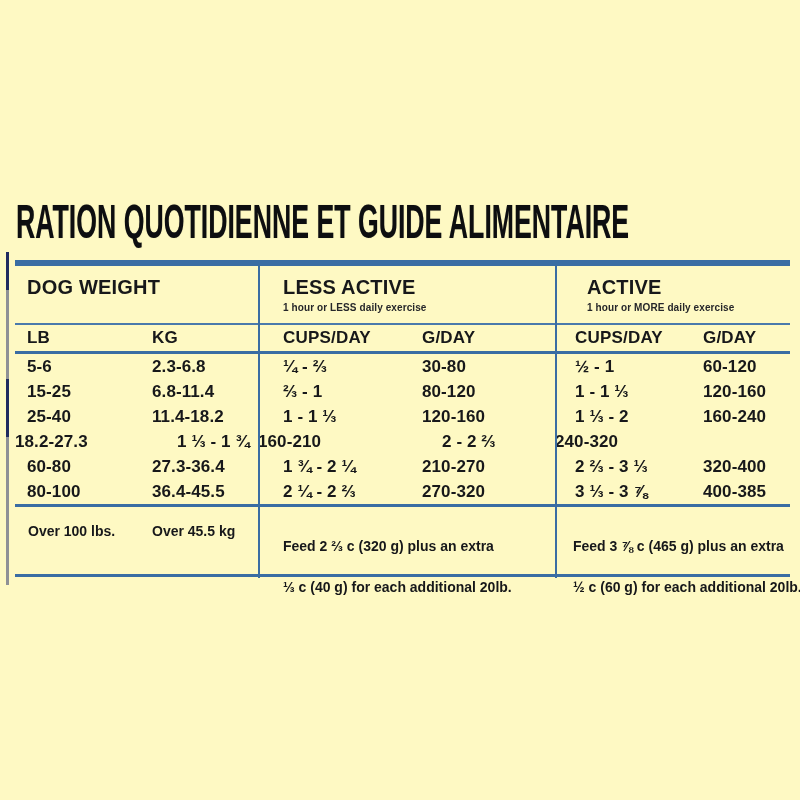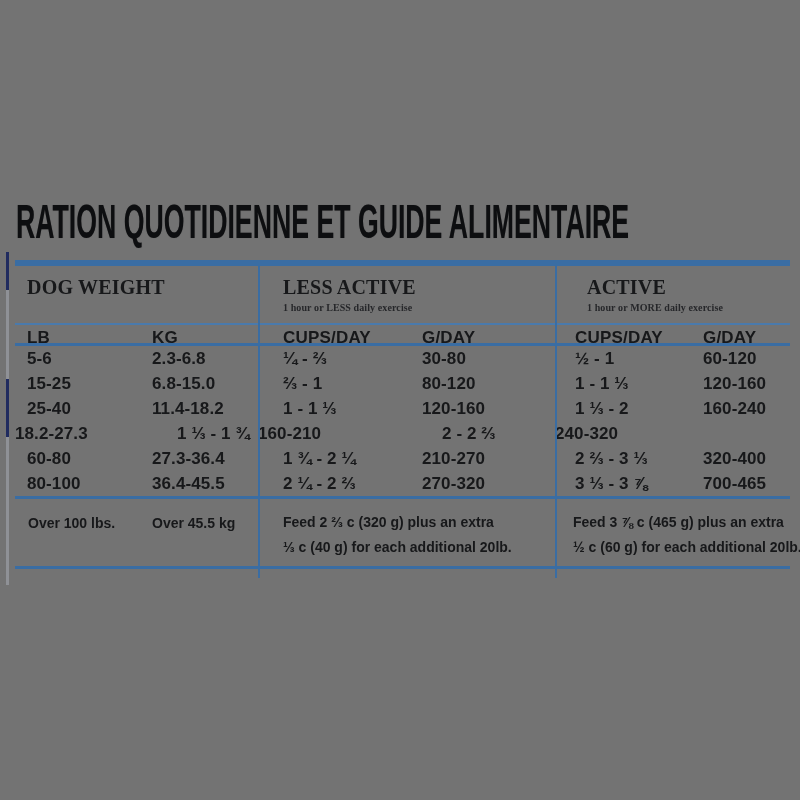--- a/index.html
+++ b/index.html
@@ -1,19 +1,19 @@
 <!DOCTYPE html>
 <html><head>
 <meta charset="utf-8">
 <style>
   html,body{margin:0;padding:0;}
   #canvas{
     position:relative;
     width:800px;height:800px;
-    background:#737373;
+    background:#fef9c3;
     font-family:"Liberation Sans", sans-serif;
     color:#17181a;
     overflow:hidden;
   }
   .title{
     position:absolute;
     left:16px;top:197px;
     margin:0;
     font-size:46px;
     line-height:46px;
@@ -47,50 +47,50 @@
   .rule.mid{height:3px;}
 
   .vsep{
     position:absolute;top:0;height:318px;width:2px;
     background:#3a6da3;
   }
   .vsep1{left:243px;}
   .vsep2{left:540px;}
 
   .hrow{display:grid;grid-template-columns:243px 297px 235px;height:57px;}
-  .hcell{overflow:hidden;font-family:Liberation Serif, serif;}
+  .hcell{overflow:hidden;}
   .hcell.g1{padding-left:12px;}
   .hcell.g2{padding-left:25px;}
   .hcell.g3{padding-left:32px;}
   .gtitle{
     margin-top:10px;
     font-size:20px;font-weight:700;letter-spacing:0.2px;
   }
   .gsub{
     margin-top:3px;
     font-size:10px;font-weight:700;color:#26272a;letter-spacing:0.1px;
   }
 
   .cols6{display:grid;grid-template-columns:137px 106px 164px 133px 148px 87px;}
   .c1{padding-left:12px;}
   .c3{padding-left:25px;}
   .c5{padding-left:20px;}
 
-  .shrow{height:18px;line-height:26px;font-size:17px;font-weight:700;letter-spacing:0.2px;}
+  .shrow{height:26px;line-height:26px;font-size:17px;font-weight:700;letter-spacing:0.2px;}
   .tbody{height:150px;}
   .drow{height:25px;line-height:25px;font-size:17px;font-weight:700;letter-spacing:0.1px;}
   .drow .cell{white-space:nowrap;overflow:hidden;}
 
   .frow{display:grid;grid-template-columns:243px 297px 235px;height:67px;font-size:14px;font-weight:700;}
   .fg1{display:grid;grid-template-columns:137px 106px;padding-top:12px;line-height:25px;}
   .fg1 .flb{padding-left:13px;white-space:nowrap;}
   .ftext{padding-top:11px;line-height:25px;white-space:nowrap;}
   .ftext.g2{padding-left:25px;}
   .ftext.g3{padding-left:18px;}
-  .ftext div{white-space:nowrap;}
+  .ftext div{white-space:nowrap;margin-top:16px;}
 </style>
 </head>
 <body>
 
 <div id="canvas">
 
   <h1 class="title">RATION QUOTIDIENNE ET GUIDE ALIMENTAIRE</h1>
 
   <div class="left-bar">
     <div class="seg navy1"></div>
@@ -136,21 +136,21 @@
         <div class="cell c1">5-6</div>
         <div class="cell c2">2.3-6.8</div>
         <div class="cell c3">¼ - ⅔</div>
         <div class="cell c4">30-80</div>
         <div class="cell c5">½ - 1</div>
         <div class="cell c6">60-120</div>
       </div>
 
       <div class="drow cols6">
         <div class="cell c1">15-25</div>
-        <div class="cell c2">6.8-15.0</div>
+        <div class="cell c2">6.8-11.4</div>
         <div class="cell c3">⅔ - 1</div>
         <div class="cell c4">80-120</div>
         <div class="cell c5">1 - 1 ⅓</div>
         <div class="cell c6">120-160</div>
       </div>
 
       <div class="drow cols6">
         <div class="cell c1">25-40</div>
         <div class="cell c2">11.4-18.2</div>
         <div class="cell c3">1 - 1 ⅓</div>
@@ -175,21 +175,21 @@
         <div class="cell c5">2 ⅔ - 3 ⅓</div>
         <div class="cell c6">320-400</div>
       </div>
 
       <div class="drow cols6">
         <div class="cell c1">80-100</div>
         <div class="cell c2">36.4-45.5</div>
         <div class="cell c3">2 ¼ - 2 ⅔</div>
         <div class="cell c4">270-320</div>
         <div class="cell c5">3 ⅓ - 3 ⅞</div>
-        <div class="cell c6">700-465</div>
+        <div class="cell c6">400-385</div>
       </div>
 
     </div>
 
     <div class="rule mid"></div>
 
     <div class="frow">
       <div class="fg1">
         <div class="flb">Over 100 lbs.</div>
         <div class="fkg">Over 45.5 kg</div>

